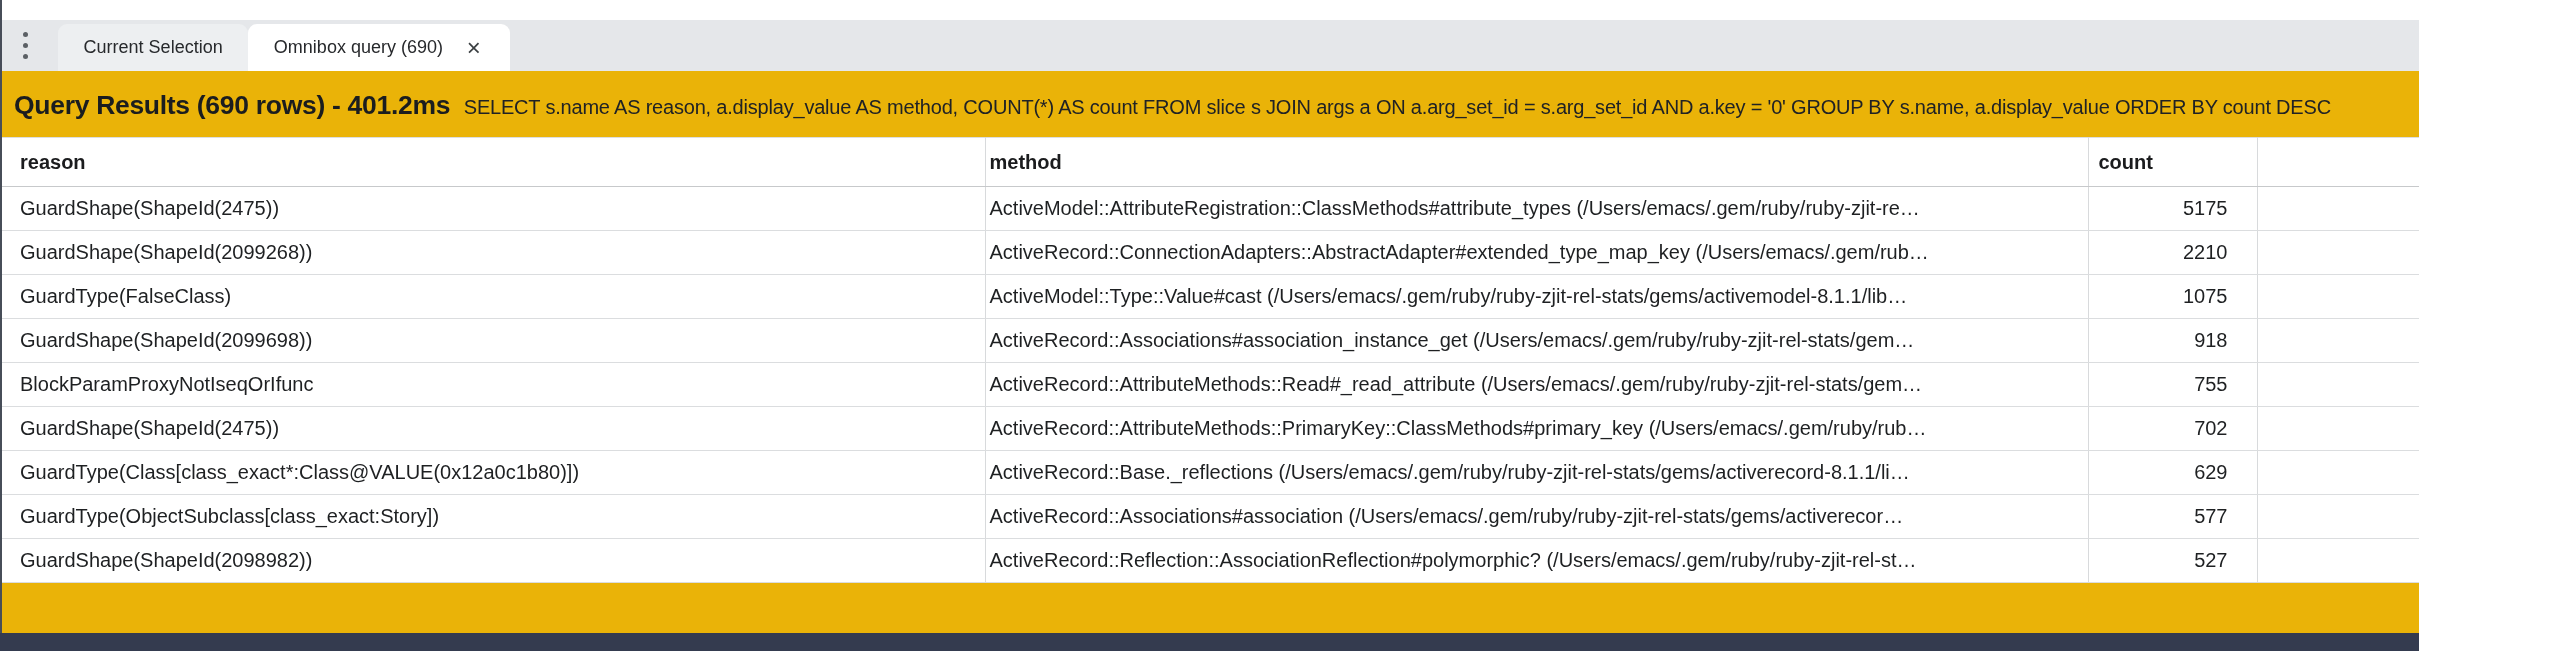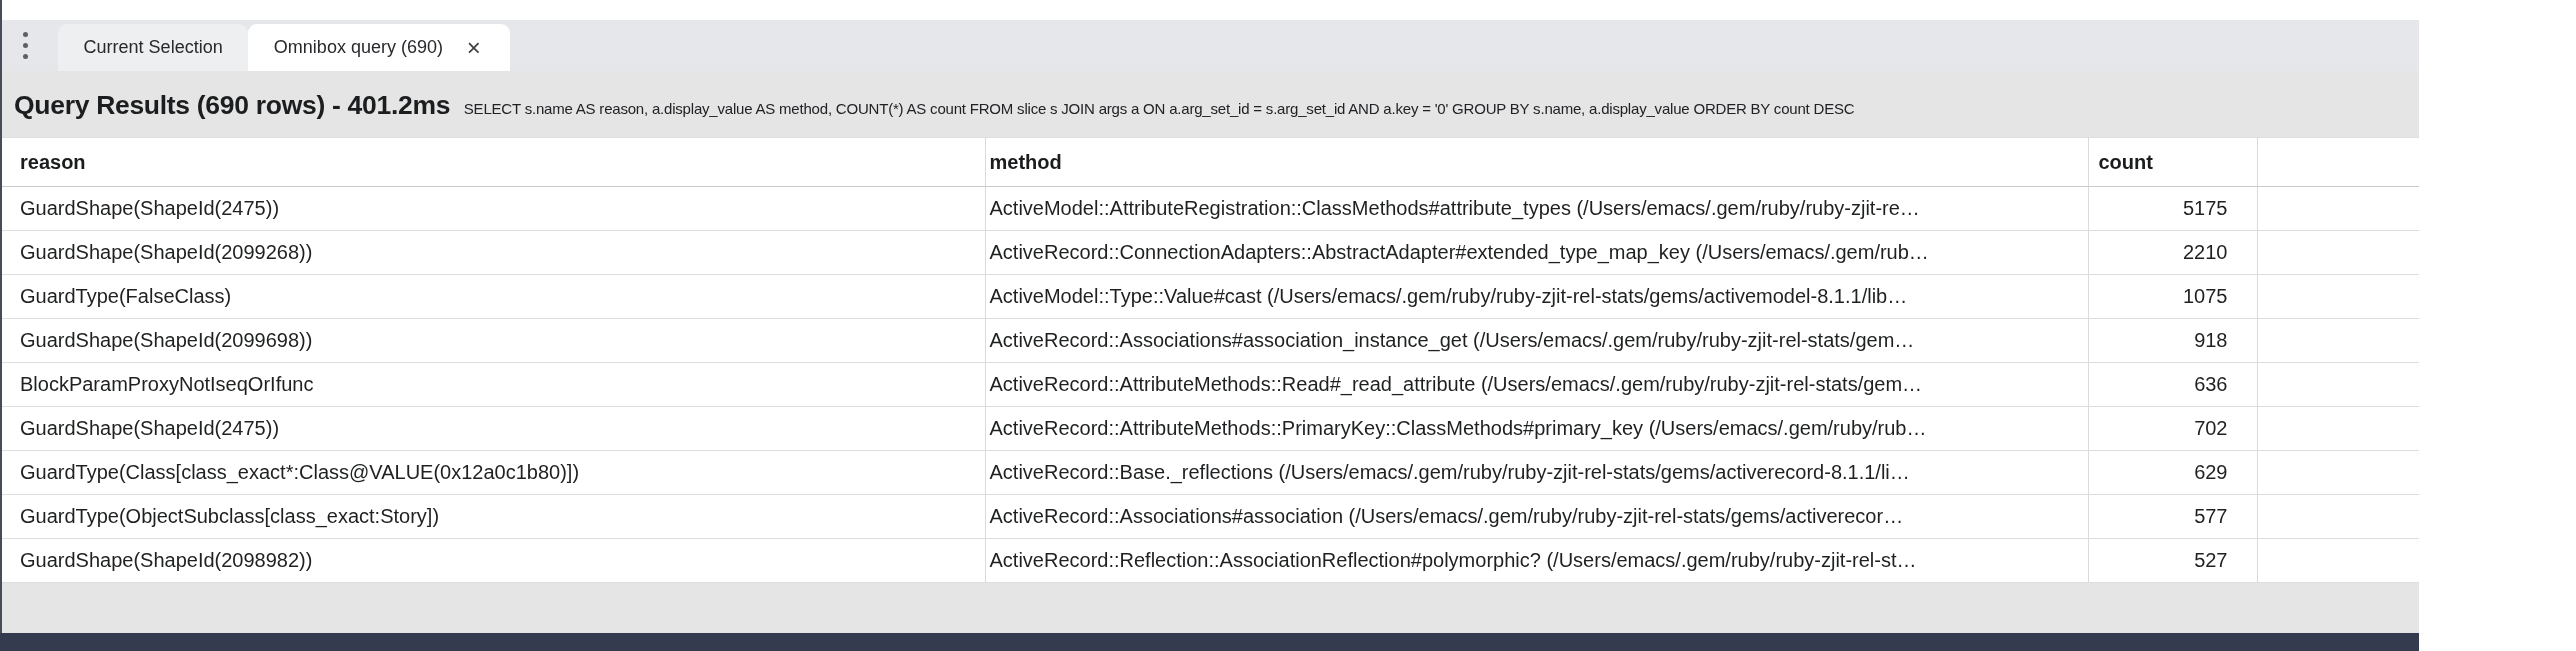--- a/index.html
+++ b/index.html
@@ -2,21 +2,21 @@
 <html style="font-size:14.6px"><head>
 <meta charset="utf-8">
 <style>
   * { box-sizing: border-box; margin: 0; padding: 0; }
   html, body { width: 2576px; height: 652px; overflow: hidden; }
   body { font-family: "Liberation Sans", sans-serif; background: #ffffff; }
 
   .panel {
     position: relative;
     width: 2419px; height: 652px;
-    background: #e5e5e5;
+    background: #eab308;
     border-left: 2.7px solid #474d58;
   }
 
   .top-band { height: 20px; background: #ffffff; }
 
   
   .tabbar {
     height: 51px;
     background: #e5e7ea;
     display: flex;
@@ -63,21 +63,21 @@
     overflow: hidden;
   }
   .results-title {
     font-size: 26.5px;
     color: #1b1d1f;
     letter-spacing: -0.3px;
     flex: 0 0 auto;
     font-weight: bold;
   }
   .results-sql {
-    font-size: 15px;
+    font-size: 20px;
     color: #202225;
     margin-left: 13.7px;
     letter-spacing: -0.2px;
     overflow: hidden;
     flex: 0 1 auto;
   }
 
   
   table.results {
     width: 100%;
@@ -193,21 +193,21 @@
   <tr>
     <td class="c-reason-cell col-border">GuardShape(ShapeId(2099698))</td>
     <td class="c-method-cell col-border">ActiveRecord::Associations#association_instance_get (/Users/emacs/.gem/ruby/ruby-zjit-rel-stats/gem…</td>
     <td class="c-count-cell col-border">918</td>
     <td></td>
   </tr>
 
   <tr>
     <td class="c-reason-cell col-border">BlockParamProxyNotIseqOrIfunc</td>
     <td class="c-method-cell col-border">ActiveRecord::AttributeMethods::Read#_read_attribute (/Users/emacs/.gem/ruby/ruby-zjit-rel-stats/gem…</td>
-    <td class="c-count-cell col-border">636</td>
+    <td class="c-count-cell col-border">755</td>
     <td></td>
   </tr>
 
   <tr>
     <td class="c-reason-cell col-border">GuardShape(ShapeId(2475))</td>
     <td class="c-method-cell col-border">ActiveRecord::AttributeMethods::PrimaryKey::ClassMethods#primary_key (/Users/emacs/.gem/ruby/rub…</td>
     <td class="c-count-cell col-border">702</td>
     <td></td>
   </tr>
 

